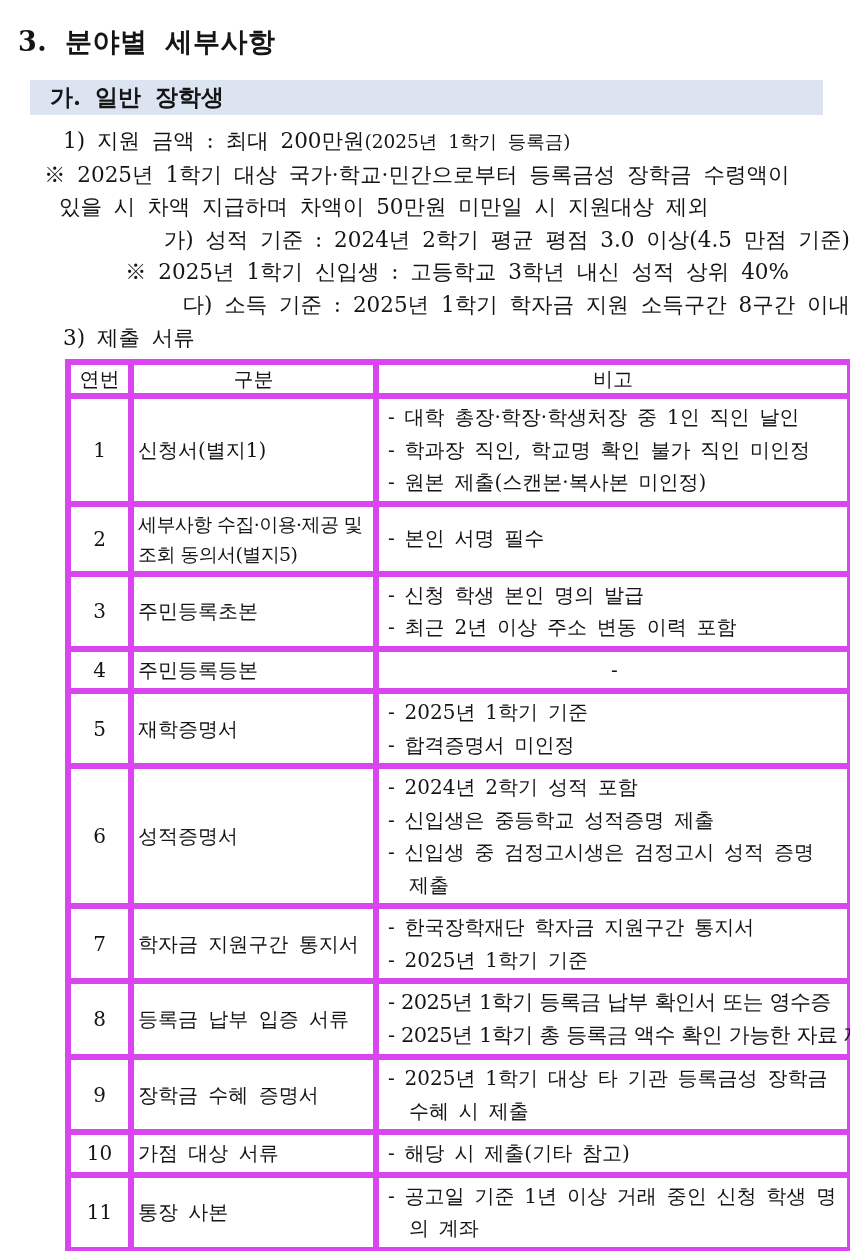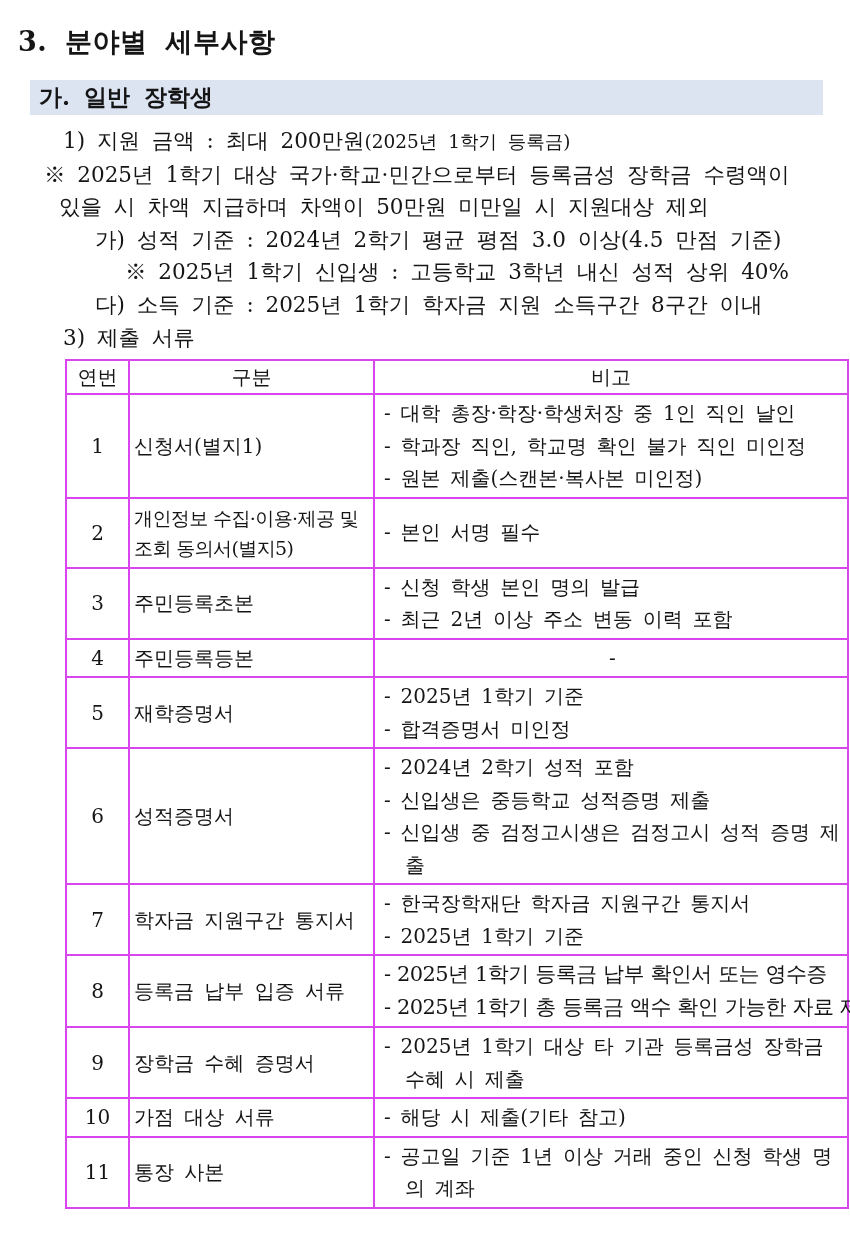--- a/index.html
+++ b/index.html
@@ -11,42 +11,42 @@
   }
   .page { position: relative; width: 850px; height: 976px; padding-top: 25px; }
 
   .doc-title {
     margin: 0 0 0 18px; font-size: 27px; font-weight: bold;
     letter-spacing: 0.5px; word-spacing: 8px; line-height: 34px;
   }
 
   .band {
     margin: 21px 27px 0 30px; height: 35px;
-    display: flex; align-items: center; padding-left: 9px;
+    display: flex; align-items: center; padding-left: 20px;
     font-size: 23px; font-weight: bold; word-spacing: 6px;
   }
 
   .list { margin-top: 10px; word-spacing: 5px; }
   .ln { margin: 0; font-size: 21.5px; line-height: 32.6px; white-space: nowrap; }
   .i-num  { margin-left: 63px; }   
   .i-star1{ margin-left: 44px; }   
   .i-cont { margin-left: 59px; }  
-  .i-sub  { margin-left: 95px; }   
+  .i-sub  { margin-left: 95px; text-align: right; }   
   .i-star2{ margin-left: 125px; }  
   .small { font-size: 18.5px; }
 
   table.doc-table {
     margin: 5px 0 0 65px; width: 782px;
     border-collapse: collapse; table-layout: fixed;
   }
   .doc-table col.c-no  { width: 63px; }
   .doc-table col.c-cat { width: 245px; }
   .doc-table col.c-note{ width: 474px; }
   .doc-table th, .doc-table td {
-    border: 2px solid #d946ef; font-size: 20px; font-weight: normal;
+    border: 6px solid #d946ef; font-size: 20px; font-weight: normal;
     vertical-align: middle; padding: 0;
   }
   .doc-table thead th { height: 34px; text-align: center; word-spacing: 2px; }
   td.no  { text-align: center; }
   td.cat { text-align: left; padding: 2px 4px; line-height: 30px; word-spacing: 4px; }
   td.cat.tight { font-size: 19px; letter-spacing: -0.6px; word-spacing: 0px; }
   td.notes { padding: 2px 6px 2px 9px; line-height: 32.5px; word-spacing: 3.5px; }
   .note { padding-left: 21px; text-indent: -21px; }
   .note.center { text-align: center; padding-left: 0; text-indent: 0; }
   .note.condensed {
@@ -95,21 +95,21 @@
         <td class="no">1</td>
         <td class="cat">신청서(별지1)</td>
         <td class="notes">
           <div class="note">- 대학 총장·학장·학생처장 중 1인 직인 날인</div>
           <div class="note">- 학과장 직인, 학교명 확인 불가 직인 미인정</div>
           <div class="note">- 원본 제출(스캔본·복사본 미인정)</div>
         </td>
       </tr>
       <tr class="h70">
         <td class="no">2</td>
-        <td class="cat tight">개인정보 수집·이용·제공 및 조회 동의서(별지5)</td>
+        <td class="cat tight">세부사항 수집·이용·제공 및 조회 동의서(별지5)</td>
         <td class="notes">
           <div class="note">- 본인 서명 필수</div>
         </td>
       </tr>
       <tr class="h68">
         <td class="no">3</td>
         <td class="cat">주민등록초본</td>
         <td class="notes">
           <div class="note">- 신청 학생 본인 명의 발급</div>
           <div class="note">- 최근 2년 이상 주소 변동 이력 포함</div>

